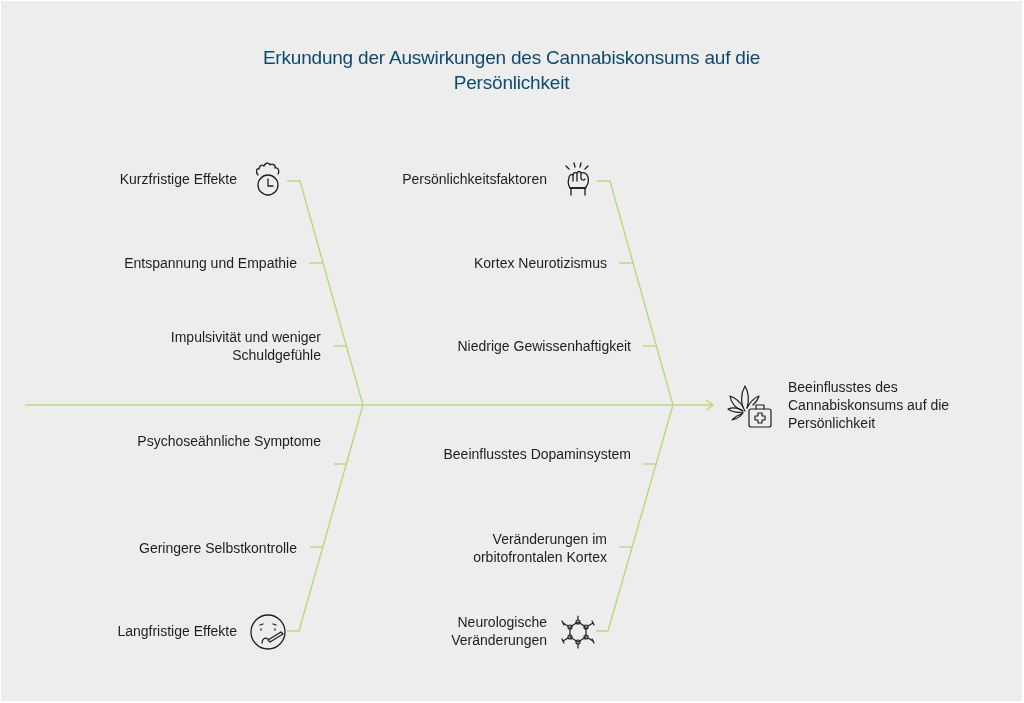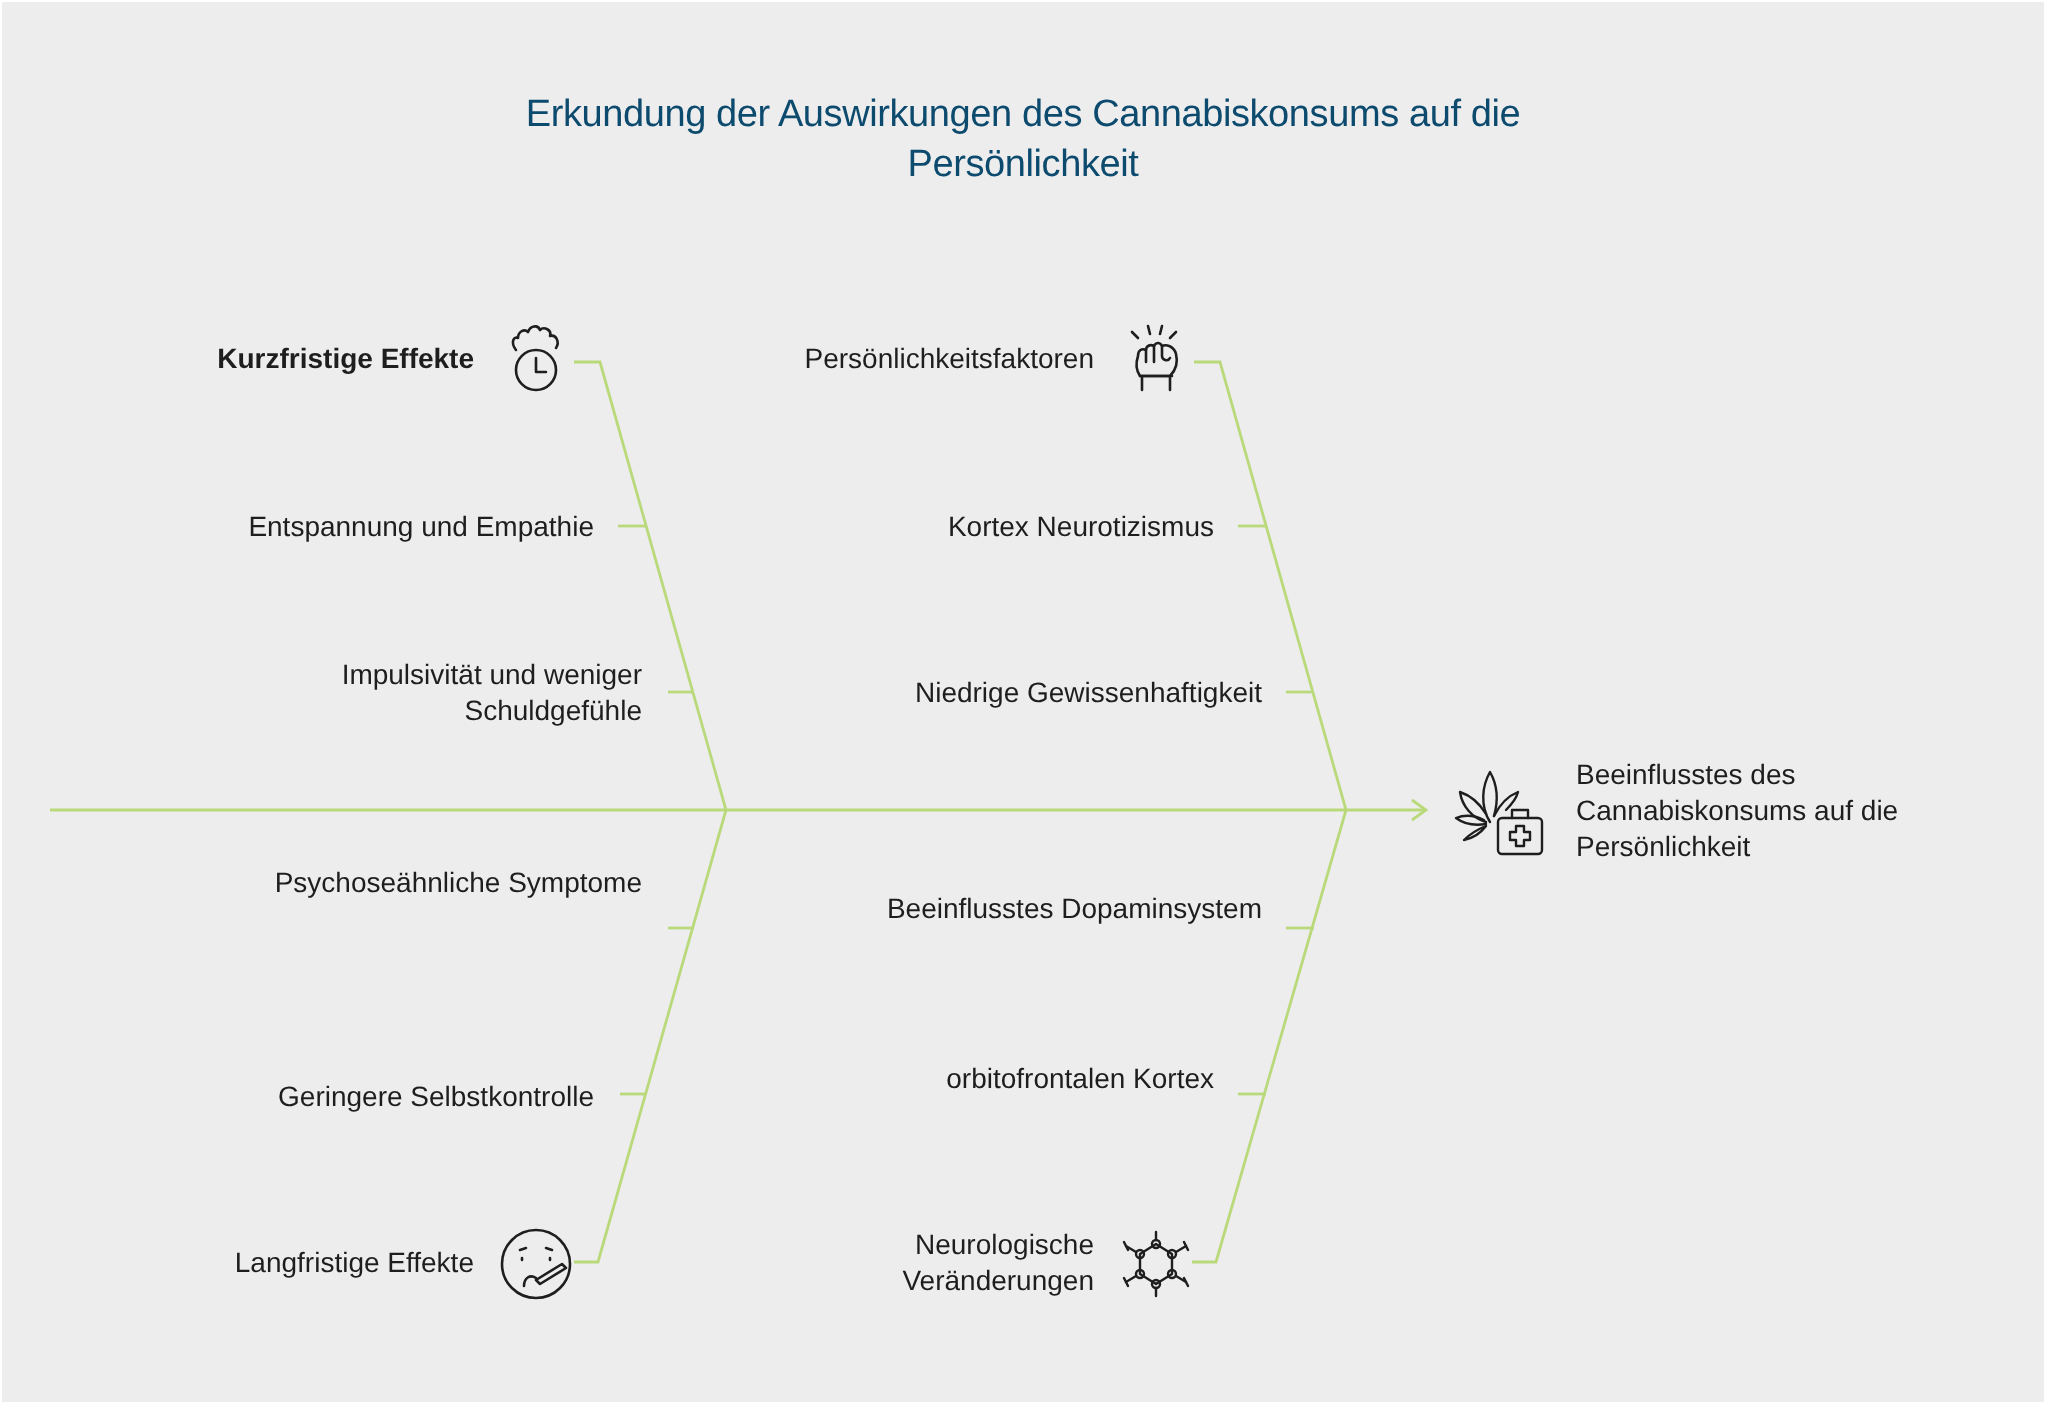--- a/index.html
+++ b/index.html
@@ -53,21 +53,21 @@
       <polyline points="362,404 298,630 286,630"></polyline>
       <line x1="333" y1="463" x2="346" y2="463"></line>
       <line x1="309" y1="546" x2="322" y2="546"></line>
 
       <polyline points="672,404 607,630 595,630"></polyline>
       <line x1="642" y1="463" x2="656" y2="463"></line>
       <line x1="618" y1="546" x2="632" y2="546"></line>
     </g>
   </svg>
 
-  <div class="lbl" style="left:60px; top:169px; width:176px;font-weight:bold;">Kurzfristige Effekte</div>
+  <div class="lbl" style="left:60px; top:169px; width:176px;">Kurzfristige Effekte</div>
   <svg class="icon" style="left:250px; top:160px;" width="34" height="38" viewBox="0 0 34 38">
     <g stroke="#1e1e1e" stroke-width="1.3" fill="none" stroke-linecap="round" stroke-linejoin="round">
       <path d="M7 14 C4 10 6 7 8 8 C8 5 11 3 13 5 C14 2 18 1 19 4 C21 2 25 4 24 7 C27 6 29 10 27 13"></path>
       <circle cx="17" cy="24" r="10"></circle>
       <path d="M17 18 V25 H22"></path>
     </g>
   </svg>
   <div class="lbl" style="left:60px; top:253px; width:236px;">Entspannung und Empathie</div>
   <div class="lbl" style="left:60px; top:327px; width:260px;">
     <div>Impulsivität und weniger</div>
@@ -111,20 +111,21 @@
         <circle cx="27" cy="24" r="2"></circle>
       <circle cx="19" cy="29" r="2"></circle>
         <circle cx="11" cy="24" r="2"></circle>
         <circle cx="11" cy="14" r="2"></circle>
       <path d="M19 7 V3 M29 13 L34 10 M29 25 L34 28 M19 31 V35 M9 25 L4 28 M9 13 L4 10"></path>
       <path d="M33 8 L35 12 M33 26 L35 30 M3 8 L5 12 M3 26 L5 30"></path>
     </g>
   </svg>
   <div class="lbl" style="left:380px; top:444px; width:250px;">Beeinflusstes Dopaminsystem</div>
   <div class="lbl" style="left:380px; top:529px; width:226px;">
+    <div>Veränderungen im</div>
     <div>orbitofrontalen Kortex</div>
   </div>
 
   <svg class="icon" style="left:722px; top:380px;" width="52" height="50" viewBox="0 0 52 50">
     <g stroke="#1e1e1e" stroke-width="1.2" fill="none" stroke-linecap="round" stroke-linejoin="round">
       <path d="M22 30 C17 22 18 12 22 5 C26 12 26 20 24 27"></path>
       <path d="M20 30 C13 28 8 22 7 15 C13 17 17 21 20 26"></path>
       <path d="M20 31 C14 32 9 31 5 28 C10 26 15 27 19 29"></path>
       <path d="M24 27 C27 21 31 17 36 15 C35 19 32 22 30 24"></path>
       <path d="M20 32 C17 36 14 38 9 39 C12 36 15 34 20 32"></path>

